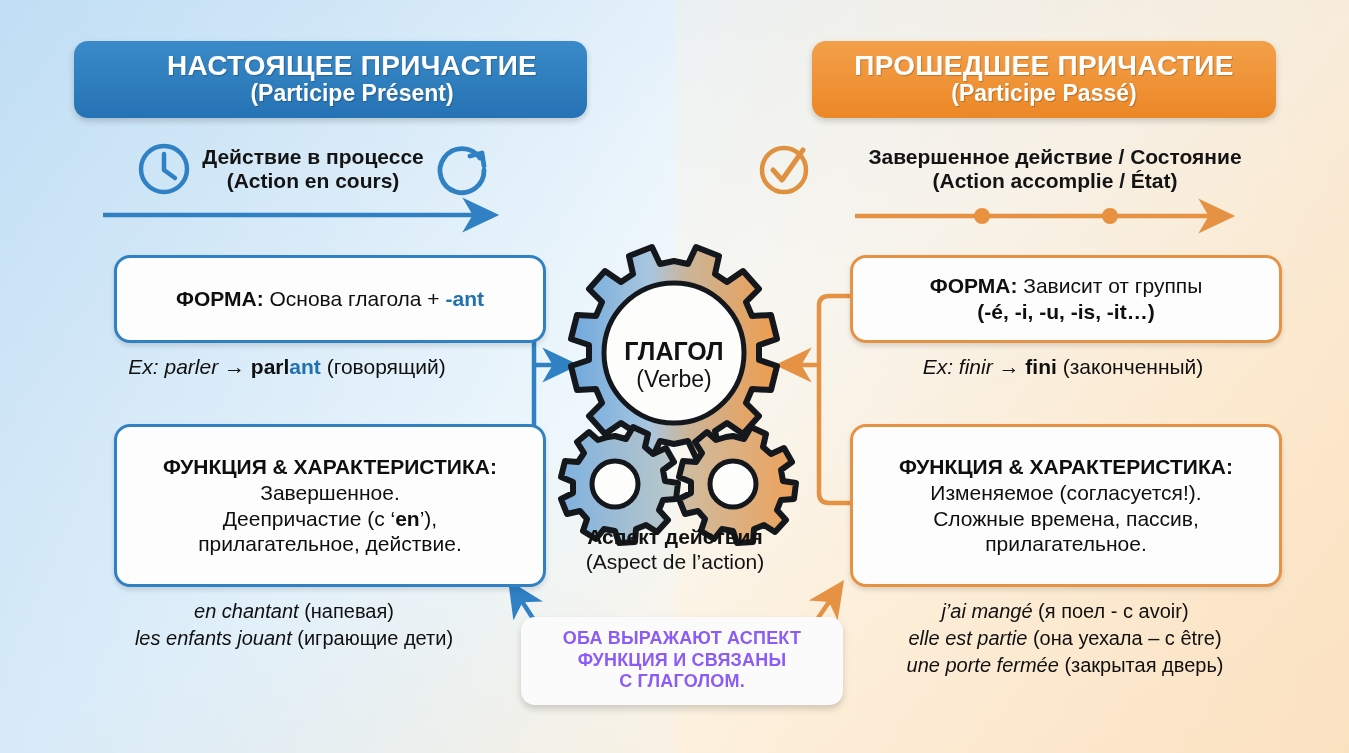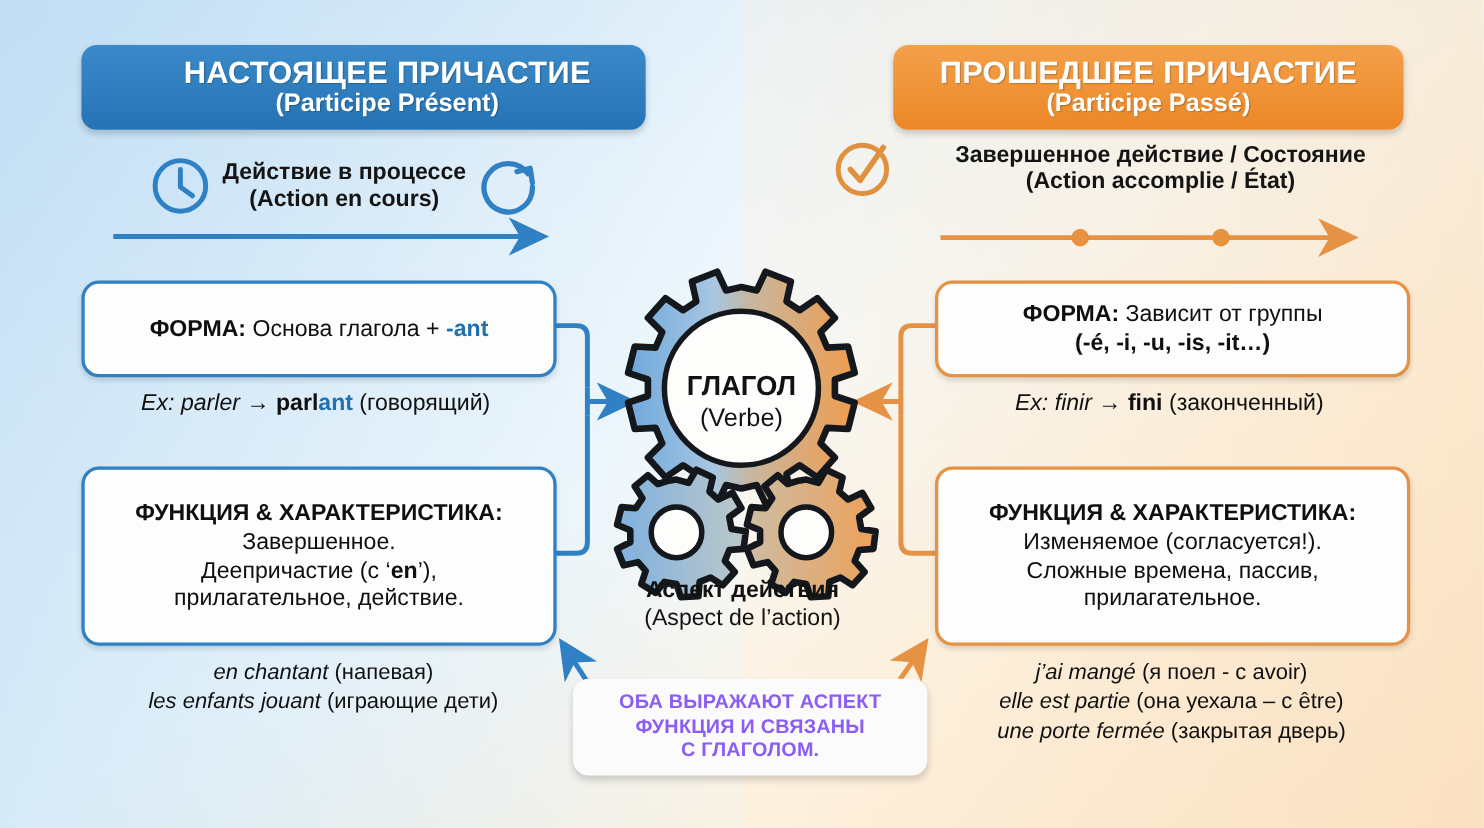--- a/index.html
+++ b/index.html
@@ -54,21 +54,21 @@
 
   .card {
     position:absolute;
     background:#fdfdfd;
     border-radius:16px;
     box-shadow:0 3px 5px rgba(0,0,0,.13);
     display:flex; align-items:center; justify-content:center;
     text-align:center;
     color:#0f0f0f;
   }
-  .card.blue   { border:3px solid #2f81c4; }
+  .card.blue   { border:3px solid #2f81c4;margin-left:40px; }
   .card.orange { border:3px solid #e59244; }
   .card .inner { padding:6px 14px; line-height:1.22; }
   .card .ln { display:block; font-size:21px; }
   .card .ttl { font-weight:bold; }
   .blue-acc { color:#2171b0; font-weight:bold; }
 
   .ex {
     position:absolute; text-align:center; font-size:21px; color:#101010;
   }
   .ex i { font-style:italic; }
@@ -211,21 +211,21 @@
     <div class="subtxt">
       <span class="s1">Действие в процессе</span>
       <span class="s2">(Action en cours)</span>
     </div>
     <svg width="58" height="58" viewBox="0 0 58 58">
       <path d="M46 18 A22 22 0 1 0 50 30" fill="none" stroke="#2f81c4" stroke-width="4.8" stroke-linecap="round"></path>
       <path d="M36 16 L48 13 L50 26" fill="none" stroke="#2f81c4" stroke-width="4.8" stroke-linecap="round" stroke-linejoin="round"></path>
     </svg>
   </div>
 
-  <div class="subrow" style="left:756px; top:124px; width:530px; justify-content:flex-start;">
+  <div class="subrow" style="left:756px; top:140px; width:530px; justify-content:flex-start;">
     <svg width="58" height="58" viewBox="0 0 58 58">
       <circle cx="28" cy="30" r="22" fill="none" stroke="#e0913f" stroke-width="4.5"></circle>
       <path d="M17 30 L26 40 L47 10" fill="none" stroke="#e0913f" stroke-width="5" stroke-linecap="round" stroke-linejoin="round"></path>
     </svg>
     <div class="subtxt" style="flex:1;">
       <span class="s1">Завершенное действие / Состояние</span>
       <span class="s2">(Action accomplie / État)</span>
     </div>
   </div>
 

